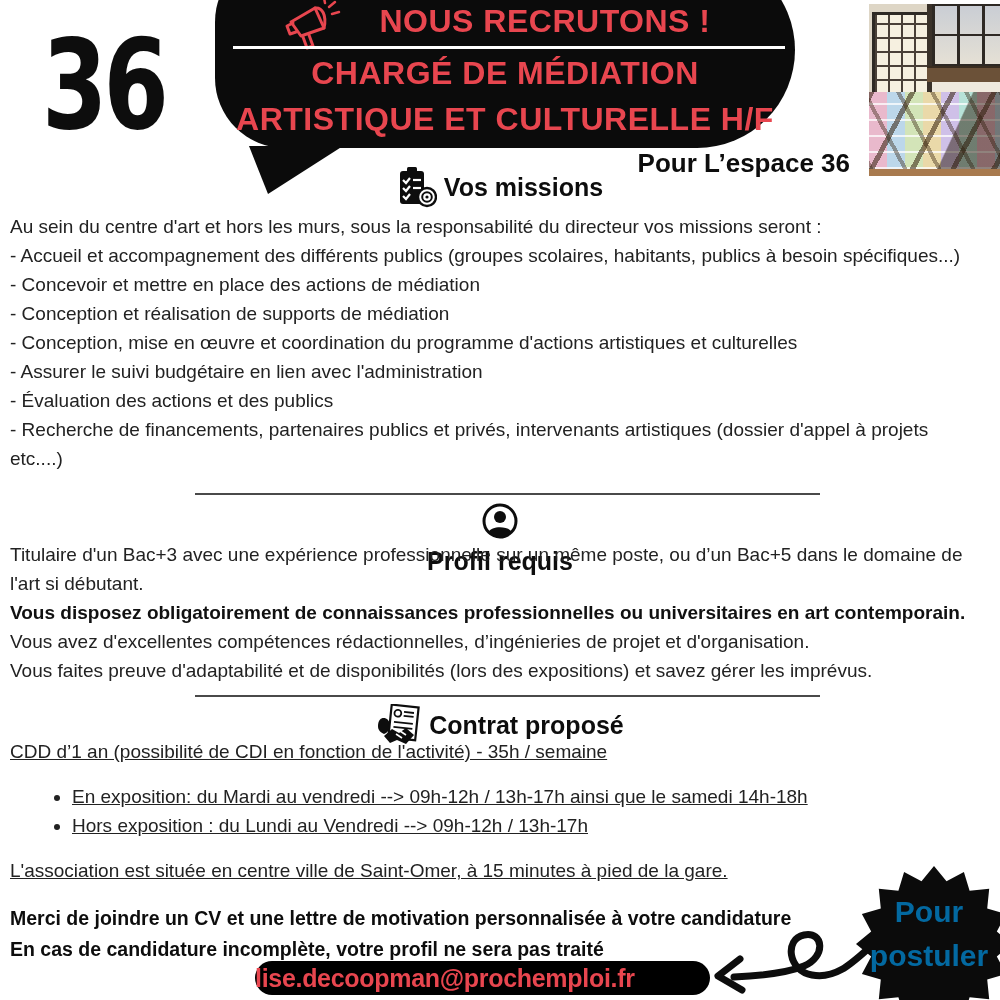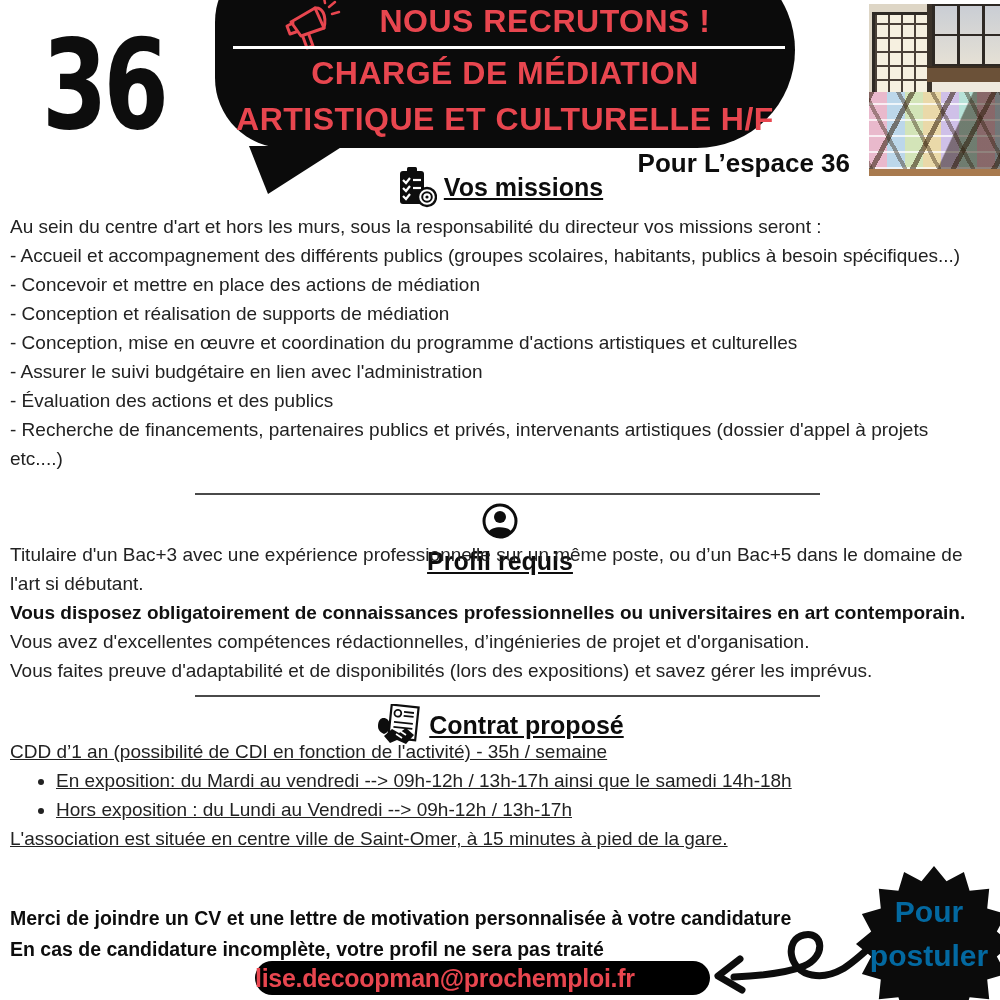--- a/index.html
+++ b/index.html
@@ -46,37 +46,37 @@
   .floor::before{content:"";position:absolute;inset:0;
          background:repeating-linear-gradient(118deg,rgba(50,30,10,.55) 0 5px,transparent 5px 36px),
                     repeating-linear-gradient(62deg,rgba(50,30,10,.4) 0 4px,transparent 4px 30px);}
   .floor::after{content:"";position:absolute;inset:0;
          background:linear-gradient(115deg,transparent 62%,rgba(40,24,8,.5) 63%);}
 
   .for-line{position:absolute;right:150px;top:148px;font-size:26px;font-weight:bold;color:#0d0d0d;}
 
   
   .section-head{position:absolute;left:0;width:100%;display:flex;justify-content:center;
-                align-items:center;gap:7px;font-weight:bold;font-size:25px;color:#0d0d0d;text-decoration:underline;}
+                align-items:center;gap:7px;font-weight:bold;font-size:25px;color:#0d0d0d;}
   .h-missions{top:166px;}
   .h-profil{top:502px;flex-direction:column;}
   .h-contrat{top:704px;}
 
   .divider{position:absolute;left:195px;width:625px;height:2px;background:#4a4a4a;}
   .d1{top:493px;}
   .d2{top:695px;}
 
   
   .body-text{position:absolute;left:10px;width:975px;font-size:19px;line-height:29px;color:#222;}
   .body-text p{margin:0;}
   .t-missions{top:212px;}
   .t-profil{top:540px;}
   .t-contrat{top:737px;text-decoration:underline;}
   .bold{font-weight:bold;color:#111;}
-  .t-contrat ul{margin:0;padding-left:46px;}
+  .t-contrat ul{margin:16px;padding-left:46px;}
   .t-contrat li{margin:0;}
 
   .notice{position:absolute;left:10px;width:830px;font-size:19.5px;line-height:29px;
           font-weight:bold;color:#0d0d0d;}
   .n1{top:904px;}
   .n2{top:935px;}
 
   
   .email-pill{position:absolute;left:255px;top:961px;width:455px;height:34px;border-radius:17px;
               background:#000000;display:flex;align-items:center;cursor:pointer;}

